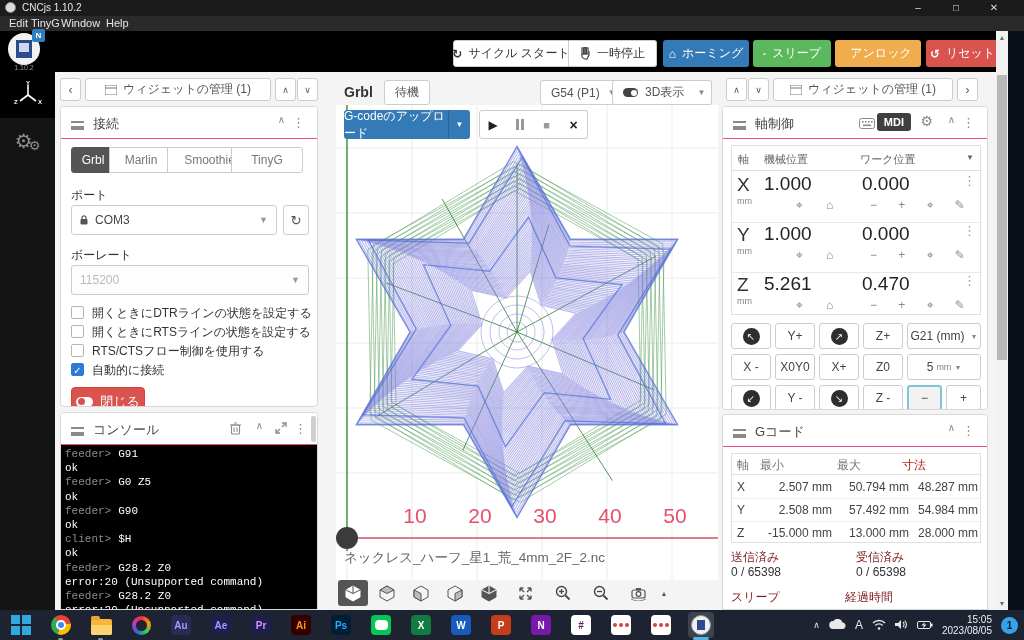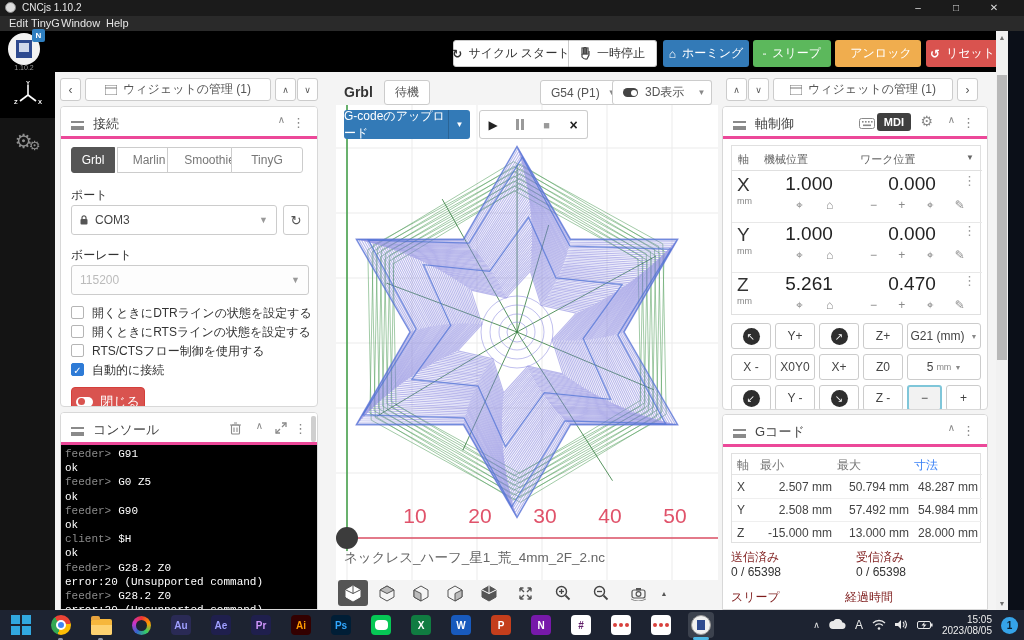--- a/index.html
+++ b/index.html
@@ -30,21 +30,21 @@
   
   .rail{left:0;top:72px;width:55px;height:538px;background:#141414;}
   .rail-item{position:absolute;left:0;width:55px;height:46px;display:flex;align-items:center;justify-content:center;}
   .rail-item.active{background:#000;}
   .gears{color:#8f8f8f;font-size:20px;}
   .gears .g2{font-size:13px;margin-left:-4px;vertical-align:bottom;}
   
   .pbtn{background:#fff;border:1px solid #ccc;border-radius:3px;color:#555;font-size:12px;
     display:flex;align-items:center;justify-content:center;}
   .widget{position:absolute;background:#fff;border:1px solid #d8d8d8;border-radius:4px;overflow:hidden;}
-  .whead{position:relative;height:32px;border-bottom:3px solid #ec4899;background:#fff;}
+  .whead{position:relative;height:32px;border-bottom:1px solid #ec4899;background:#fff;}
   .wtitle{position:absolute;left:32px;top:8px;font-size:13px;color:#444;}
   .hicon{position:absolute;top:7px;color:#888;font-size:13px;}
   .bars{display:inline-block;width:13px;height:9px;border-top:2px solid #8a8a8a;
     border-bottom:2px solid #8a8a8a;position:relative;}
   .bars:after{content:"";position:absolute;left:0;top:2.5px;width:13px;height:2px;background:#8a8a8a;}
   
   .tab{position:absolute;top:0;height:26px;border:1px solid #ccc;background:#fff;color:#777;font-size:12px;
     display:flex;align-items:center;justify-content:center;}
   .tab.active{background:#555;border-color:#555;color:#fff;}
   .flabel{font-size:12px;color:#333;}
@@ -75,21 +75,21 @@
   .seg{border:1px solid #ccc;background:#fff;display:flex;align-items:center;justify-content:center;}
   
   .tickless{user-select:none;}
   .vp-btn{position:absolute;top:580px;width:30px;height:26px;border-radius:3px;display:flex;align-items:center;justify-content:center;}
   .vp-btn.active{background:#555;}
   
   .mdi{background:#3f3f3f;color:#fff;border-radius:3px;font-size:11px;font-weight:bold;padding:3px 7px;}
   .axis-table{position:absolute;border:1px solid #e0e0e0;}
   .at-cell{position:absolute;font-size:11px;color:#666;}
   .axis-letter{font-size:19px;color:#333;}
-  .axis-val{font-size:19px;color:#222;text-align:center;}
+  .axis-val{font-size:19px;color:#222;text-align:left;}
   .arow-icons{font-size:12px;color:#8a8a8a;letter-spacing:10px;}
   .jog{position:absolute;height:26px;background:#fff;border:1px solid #ccc;border-radius:3px;font-size:12px;color:#444;
     display:flex;align-items:center;justify-content:center;}
   .jog .circ{width:17px;height:17px;border-radius:50%;background:#2e2e2e;color:#fff;font-size:10px;
     display:flex;align-items:center;justify-content:center;}
   .jog.hl{border:2px solid #7fc6d9;background:#f2f2f2;}
   .gtable{position:absolute;border:1px solid #e0e0e0;font-size:12px;}
   .gt-cell{position:absolute;color:#444;font-size:12px;}
   .small-label{font-size:12px;color:#7f1d1d;}
   
@@ -235,21 +235,21 @@
 
   <div class="widget" style="left:60px;top:106px;width:258px;height:301px">
     <div class="whead">
       <span class="hicon" style="left:10px;top:11px"><span class="bars"></span></span>
       <span class="wtitle">接続</span>
       <span class="hicon" style="right:32px;font-size:10px">∧</span>
       <span class="hicon vdots" style="right:12px;top:13px">⋮</span>
     </div>
 
     <div class="tab active" style="left:10px;width:44px;top:40px;border-radius:3px 0 0 3px">Grbl</div>
-    <div class="tab" style="left:56px;width:64px;top:40px">Marlin</div>
+    <div class="tab" style="left:48px;width:64px;top:40px">Marlin</div>
     <div class="tab" style="left:106px;width:85px;top:40px">Smoothie</div>
     <div class="tab" style="left:170px;width:72px;top:40px;border-radius:0 3px 3px 0">TinyG</div>
 
     <div class="abs flabel" style="left:10px;top:80px">ポート</div>
     <div class="select" style="left:10px;top:98px;width:206px">
       <svg width="8" height="10" viewBox="0 0 8 10">
           <rect x="0.5" y="4" width="7" height="5.5" rx="1" fill="#555"></rect>
           <path d="M2,4 V2.8 A2,2 0 0 1 6,2.8 V4" fill="none" stroke="#555" stroke-width="1.2"></path>
         </svg>
       <span>COM3</span>
@@ -642,21 +642,21 @@
     <div class="whead">
       <span class="hicon" style="left:10px;top:11px"><span class="bars"></span></span>
       <span class="wtitle">Gコード</span>
       <span class="hicon" style="right:32px;font-size:10px">∧</span>
       <span class="hicon vdots" style="right:12px;top:13px">⋮</span>
     </div>
     <div class="gtable" style="left:8px;top:38px;width:250px;height:90px">
       <div class="gt-cell" style="left:5px;top:3px;color:#777">軸</div>
       <div class="gt-cell" style="left:28px;top:3px;color:#777">最小</div>
       <div class="gt-cell" style="left:105px;top:3px;color:#777">最大</div>
-      <div class="gt-cell" style="left:182px;top:3px;color:#3b82f6">寸法</div>
+      <div class="gt-cell" style="left:170px;top:3px;color:#b91c1c">寸法</div>
       <div class="abs" style="left:0;top:20px;width:250px;height:1px;background:#e4e4e4"></div>
       <div class="gt-cell" style="left:5px;top:26px">X</div>
       <div class="gt-cell" style="left:28px;top:26px;width:72px;text-align:right">2.507 mm</div>
       <div class="gt-cell" style="left:105px;top:26px;width:72px;text-align:right">50.794 mm</div>
       <div class="gt-cell" style="left:176px;top:26px;width:70px;text-align:right">48.287 mm</div>
       <div class="abs" style="left:0;top:44px;width:250px;height:1px;background:#efefef"></div>
       <div class="gt-cell" style="left:5px;top:49px">Y</div>
       <div class="gt-cell" style="left:28px;top:49px;width:72px;text-align:right">2.508 mm</div>
       <div class="gt-cell" style="left:105px;top:49px;width:72px;text-align:right">57.492 mm</div>
       <div class="gt-cell" style="left:176px;top:49px;width:70px;text-align:right">54.984 mm</div>

